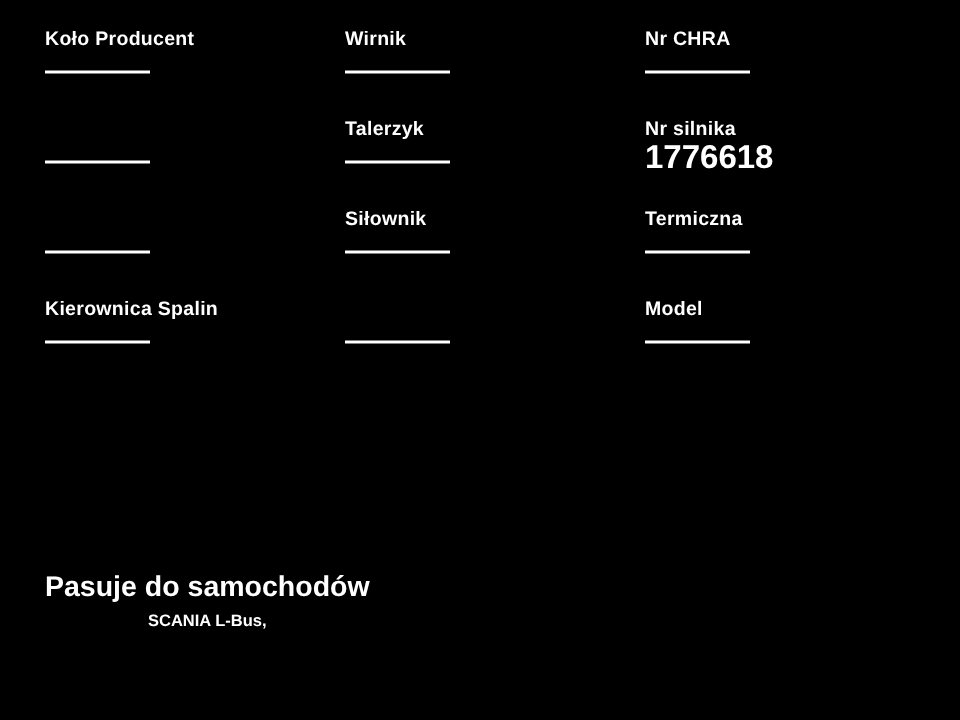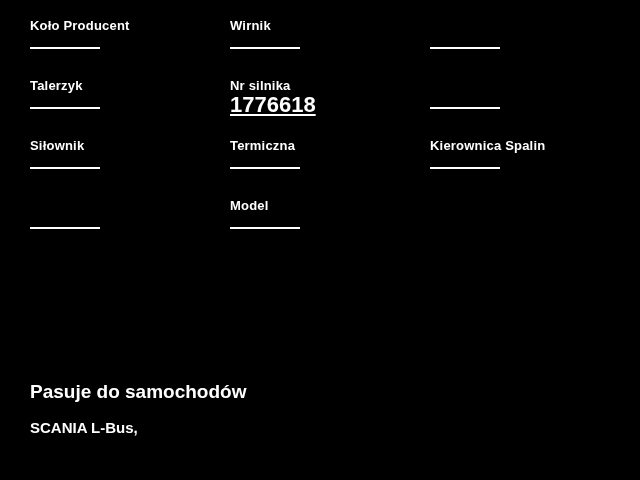--- a/index.html
+++ b/index.html
@@ -34,70 +34,75 @@
     letter-spacing: 0.2px;
   }
   .field-value {
     position: absolute;
     left: 0;
     top: 15px;
     font-size: 22px;
     font-weight: bold;
     line-height: 24px;
     white-space: nowrap;
-    text-decoration: underline;
   }
   
   .field-line {
     position: absolute;
     left: 0;
     top: 29px;
     width: 70px;
     height: 2px;
     background: #ffffff;
   }
   .field-value:not(:empty) ~ .field-line {
     display: none;
   }
   .footer {
     position: absolute;
     left: 30px;
     top: 381px;
+    text-align: center;
   }
   .footer-heading {
     font-size: 19px;
     font-weight: bold;
     line-height: 22px;
     white-space: nowrap;
   }
   .footer-vehicles {
-    font-size: 15px;
+    font-size: 11px;
     font-weight: bold;
     line-height: 13px;
-    margin-top: 18px;
+    margin-top: 5px;
     white-space: nowrap;
   }
 </style>
 </head>
 <body>
 
 <div class="fields-grid">
 
   <div class="field-cell">
     <div class="field-label">Koło Producent</div>
     <div class="field-value"></div>
     <div class="field-line"></div>
   </div>
 
   <div class="field-cell">
     <div class="field-label">Wirnik</div>
     <div class="field-value"></div>
     <div class="field-line"></div>
   </div>
 
+  <div class="field-cell">
+    <div class="field-label">Nr CHRA</div>
+    <div class="field-value"></div>
+    <div class="field-line"></div>
+  </div>
 
   <div class="field-cell">
     <div class="field-value"></div>
     <div class="field-line"></div>
   </div>
 
   <div class="field-cell">
     <div class="field-label">Talerzyk</div>
     <div class="field-value"></div>
     <div class="field-line"></div>

